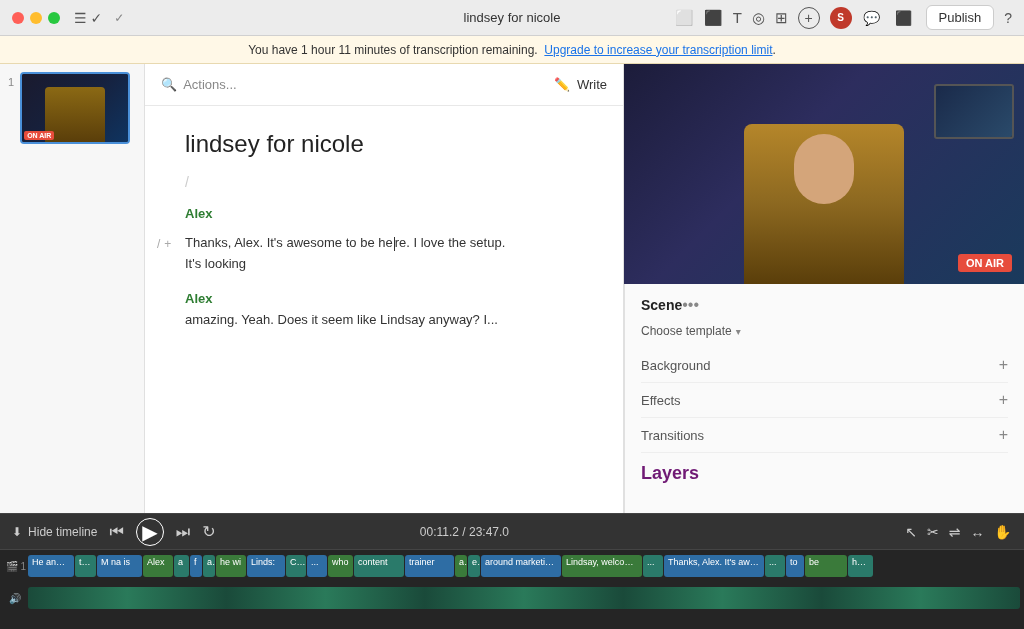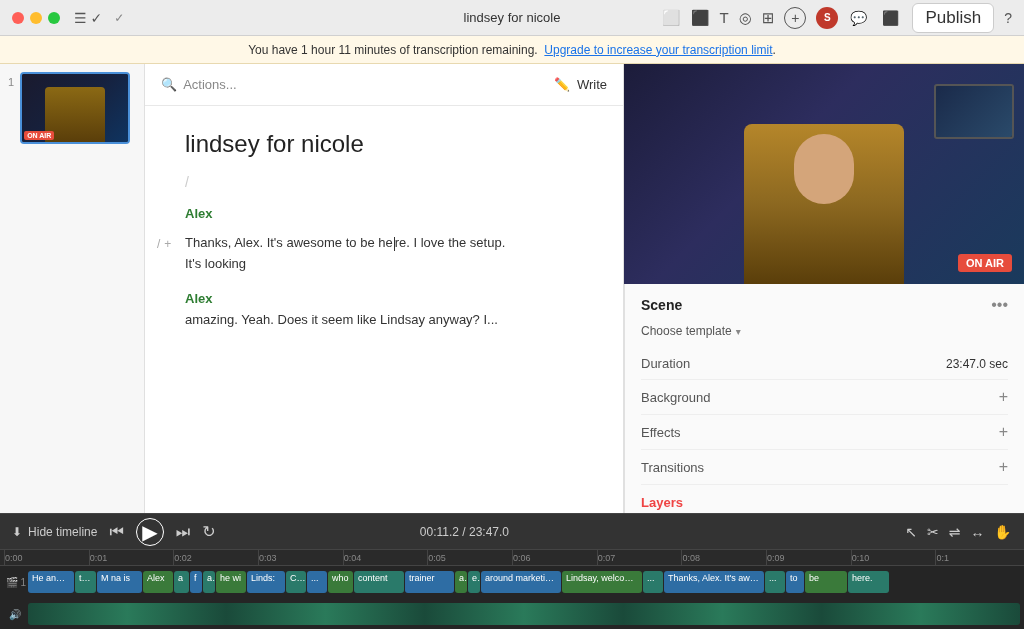--- a/index.html
+++ b/index.html
@@ -23,21 +23,21 @@
     .tl-green { background: #28c840; }
     .doc-icon { font-size: 14px; color: #555; margin-left: 6px; }
     .title-text { font-size: 13px; color: #333; flex: 1; text-align: center; position: absolute; left: 50%; transform: translateX(-50%); }
     .check-icon { font-size: 12px; color: #888; margin-left: 4px; }
     .toolbar-icon { font-size: 15px; color: #555; cursor: pointer; }
     .publish-btn {
       background: #fff;
       border: 1px solid #ccc;
       border-radius: 6px;
       padding: 4px 12px;
-      font-size: 17px;
+      font-size: 13px;
       color: #333;
       cursor: pointer;
     }
     .help-icon { font-size: 14px; color: #555; cursor: pointer; }
 
     
     .titlebar-right { display: flex; align-items: center; gap: 10px; margin-left: auto; }
     .add-btn { width: 22px; height: 22px; border-radius: 50%; border: 1.5px solid #555; display: flex; align-items: center; justify-content: center; font-size: 14px; color: #555; cursor: pointer; }
     .avatar { width: 22px; height: 22px; border-radius: 50%; background: #c0392b; display: flex; align-items: center; justify-content: center; font-size: 10px; color: white; font-weight: bold; }
     .icon-circle { width: 22px; height: 22px; border-radius: 50%; display: flex; align-items: center; justify-content: center; font-size: 14px; color: #555; cursor: pointer; }
@@ -242,40 +242,39 @@
     #scene-panel {
       flex: 1;
       background: #fafafa;
       border-left: 1px solid #e0e0e0;
       padding: 12px 16px;
       overflow-y: auto;
     }
     .scene-header {
       display: flex;
       align-items: center;
-      justify-content: space-between;
       margin-bottom: 10px;
     }
     .scene-title { font-size: 14px; font-weight: 600; color: #222; }
     .more-icon { color: #888; cursor: pointer; font-size: 16px; }
     .choose-template { display: flex; align-items: center; gap: 4px; font-size: 12px; color: #555; cursor: pointer; margin-bottom: 10px; }
     .chevron-down { font-size: 10px; color: #888; }
     .scene-row {
       display: flex;
       align-items: center;
       justify-content: space-between;
       padding: 8px 0;
       border-bottom: 1px solid #eee;
       font-size: 13px;
     }
     .scene-row-label { color: #555; }
     .scene-row-value { color: #333; font-size: 12px; }
     .scene-add-btn { color: #888; font-size: 16px; cursor: pointer; }
     .layers-section { margin-top: 10px; }
-    .layers-title { font-size: 13px; font-weight: 600; color: #ef4444; margin-bottom: 8px; }
+    .layers-title { font-size: 18px; font-weight: 600; color: #701a75; margin-bottom: 8px; }
 
     
     #timeline-area {
       height: 116px;
       background: #2a2a2a;
       border-top: 1px solid #444;
       display: flex;
       flex-direction: column;
     }
     #timeline-controls {
@@ -456,24 +455,20 @@
     </div>
 
     <div id="scene-panel">
       <div class="scene-header">
         <span class="scene-title">Scene</span>
         <span class="more-icon">•••</span>
       </div>
       <div class="choose-template">
         <span>Choose template</span>
         <span class="chevron-down">▾</span>
-      </div>
-      <div class="scene-row">
-        <span class="scene-row-label">Duration</span>
-        <span class="scene-row-value">23:47.0 sec</span>
       </div>
       <div class="scene-row">
         <span class="scene-row-label">Background</span>
         <span class="scene-add-btn">+</span>
       </div>
       <div class="scene-row">
         <span class="scene-row-label">Effects</span>
         <span class="scene-add-btn">+</span>
       </div>
       <div class="scene-row">
@@ -505,34 +500,20 @@
     </span>
     <div class="timeline-tool-btns">
       <span class="tl-tool">↖</span>
       <span class="tl-tool">✂</span>
       <span class="tl-tool">⇌</span>
       <span class="tl-tool">↔</span>
       <span class="tl-tool">✋</span>
     </div>
   </div>
 
-  <div id="timeline-ruler">
-    <div class="ruler-mark">0:00</div>
-    <div class="ruler-mark">0:01</div>
-    <div class="ruler-mark">0:02</div>
-    <div class="ruler-mark">0:03</div>
-    <div class="ruler-mark">0:04</div>
-    <div class="ruler-mark">0:05</div>
-    <div class="ruler-mark">0:06</div>
-    <div class="ruler-mark">0:07</div>
-    <div class="ruler-mark">0:08</div>
-    <div class="ruler-mark">0:09</div>
-    <div class="ruler-mark">0:10</div>
-    <div class="ruler-mark">0:1</div>
-  </div>
 
   <div id="timeline-tracks">
     <div class="track-row">
       <div class="track-label">
         <span>🎬</span>
         <span>1</span>
       </div>
       <div class="track-content">
         <div class="track-clip clip-blue" style="width:46px">He and welco</div>
         <div class="track-clip clip-teal" style="width:21px">the sh</div>
@@ -550,21 +531,21 @@
         <div class="track-clip clip-blue" style="width:49px">trainer</div>
         <div class="track-clip clip-green" style="width:12px">a</div>
         <div class="track-clip clip-teal" style="width:12px">e</div>
         <div class="track-clip clip-blue" style="width:80px">around marketing e</div>
         <div class="track-clip clip-green" style="width:80px">Lindsay, welcome t:</div>
         <div class="track-clip clip-teal" style="width:20px">...</div>
         <div class="track-clip clip-blue" style="width:100px">Thanks, Alex. It's awesome</div>
         <div class="track-clip clip-teal" style="width:20px">...</div>
         <div class="track-clip clip-blue" style="width:18px">to</div>
         <div class="track-clip clip-green" style="width:42px">be</div>
-        <div class="track-clip clip-teal" style="width:41px">here.</div>
+        <div class="track-clip clip-teal" style="width:25px">here.</div>
       </div>
     </div>
 
     <div class="track-row">
       <div class="track-label">
         <span>🔊</span>
       </div>
       <div class="track-content" style="background: linear-gradient(90deg, #1a4a3a 0%, #2a7a5a 10%, #1a4a3a 20%, #2a7a5a 30%, #1a4a3a 40%, #2a7a5a 50%, #1a4a3a 60%, #2a7a5a 70%, #1a4a3a 80%, #2a7a5a 90%, #1a4a3a 100%); border-radius: 3px; height: 22px;"></div>
     </div>
   </div>

